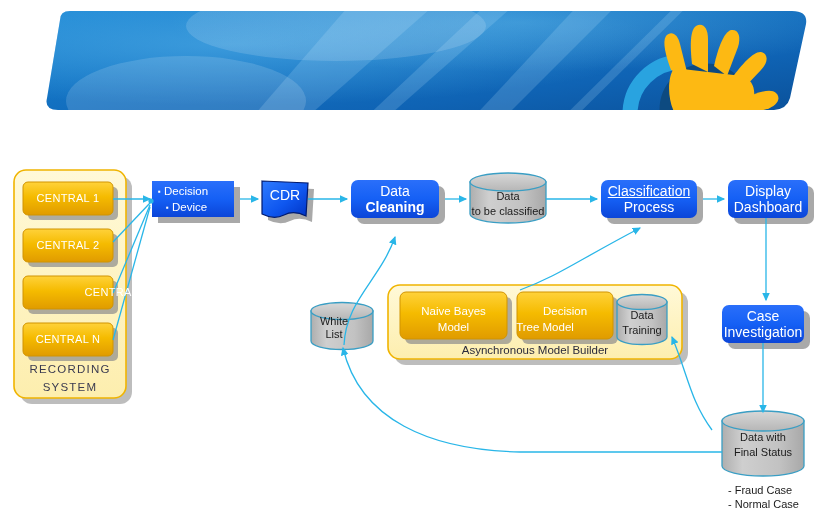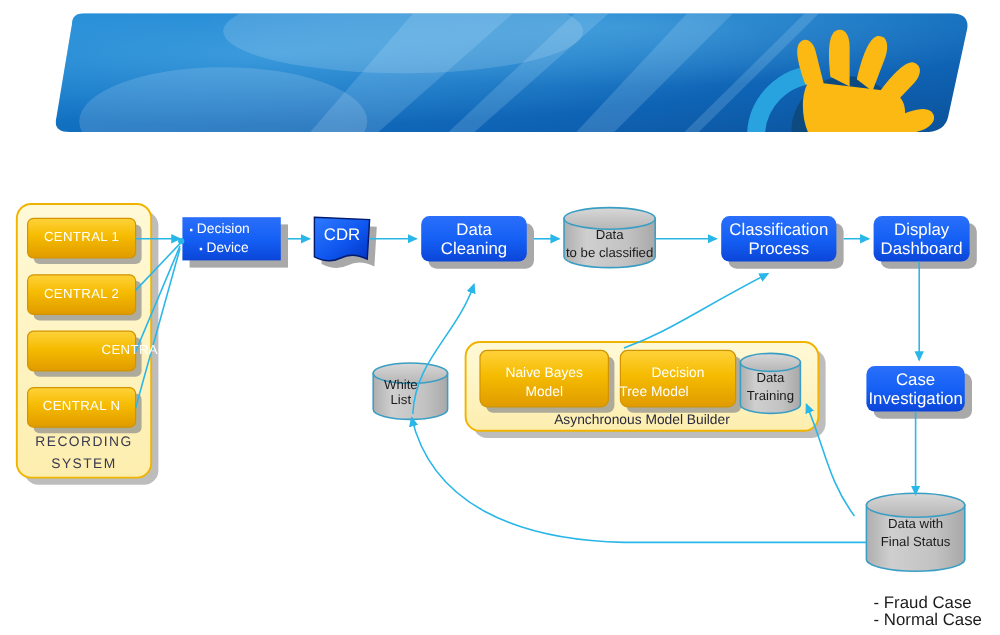--- a/index.html
+++ b/index.html
@@ -72,25 +72,24 @@
     color: #3a3a50;
     font-size: 11.5px;
     letter-spacing: 1.2px;
   }
   .amb-label {
     color: #2a2a3c;
     font-size: 11.5px;
   }
   .legend-label {
     color: #1b1b1b;
-    font-size: 14px;
+    font-size: 11px;
     text-align: left;
     justify-content: flex-start;
     line-height: 1.35;
-    margin-top: 12px;
   }
   .med-label {
     color:#ffffff;
     font-size: 11.5px;
     text-align:left;
     justify-content:flex-start;
     line-height:1.25;
   }
   .med-label .b { font-size: 8px; vertical-align: middle; }
 </style>
@@ -323,26 +322,26 @@
 <div class="node-text med-label" style="left:158px;top:183px;width:76px;height:17px;">
   <span class="b">▪</span>&nbsp;<span>Decision</span>
 </div>
 <div class="node-text med-label" style="left:166px;top:199px;width:76px;height:17px;">
   <span class="b">▪</span>&nbsp;<span>Device</span>
 </div>
 
 <div class="node-text blue-label" style="left:262px;top:185px;width:46px;height:20px;">CDR</div>
 
 <div class="node-text blue-label" style="left:351px;top:183px;width:88px;height:17px;">Data</div>
-<div class="node-text blue-label" style="left:351px;top:199px;width:88px;height:17px;">Cleaning</div>
+<div class="node-text blue-label" style="left:351px;top:199px;width:88px;height:17px;font-weight:bold;">Cleaning</div>
 
 <div class="node-text cyl-label" style="left:470px;top:189px;width:76px;height:15px;">Data</div>
 <div class="node-text cyl-label" style="left:466px;top:204px;width:84px;height:15px;">to be classified</div>
 
-<div class="node-text blue-label" style="left:601px;top:183px;width:96px;height:17px;">Classification</div>
+<div class="node-text blue-label" style="left:601px;top:183px;width:96px;height:17px;text-decoration:underline;">Classification</div>
 <div class="node-text blue-label" style="left:601px;top:199px;width:96px;height:17px;">Process</div>
 
 <div class="node-text blue-label" style="left:728px;top:183px;width:80px;height:17px;">Display</div>
 <div class="node-text blue-label" style="left:728px;top:199px;width:80px;height:17px;">Dashboard</div>
 
 <div class="node-text cyl-label" style="left:311px;top:319px;width:46px;height:18px;">White List</div>
 
 <div class="node-text gold-label" style="left:400px;top:303px;width:107px;height:17px;">Naive Bayes</div>
 <div class="node-text gold-label" style="left:400px;top:319px;width:107px;height:17px;">Model</div>
 

